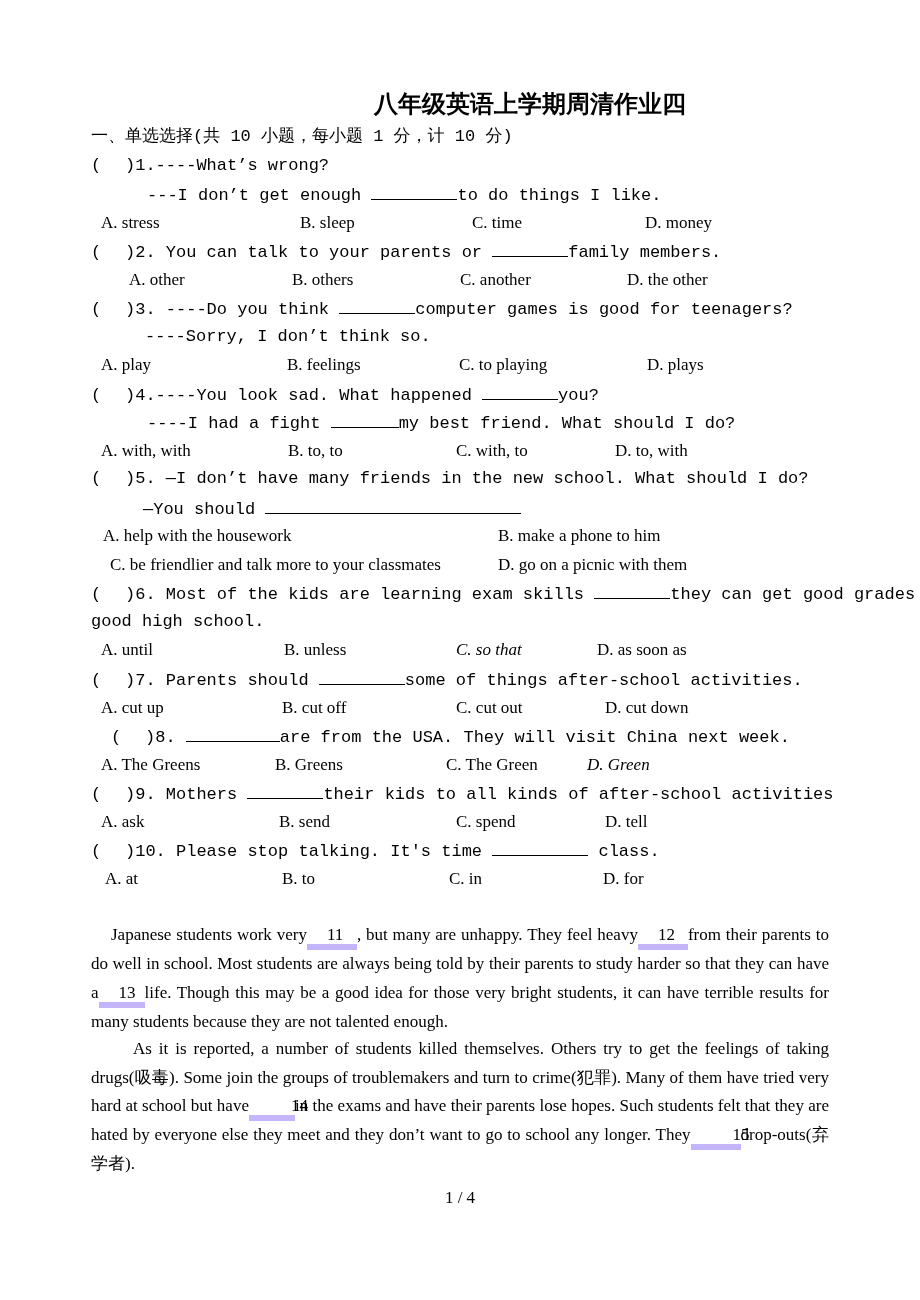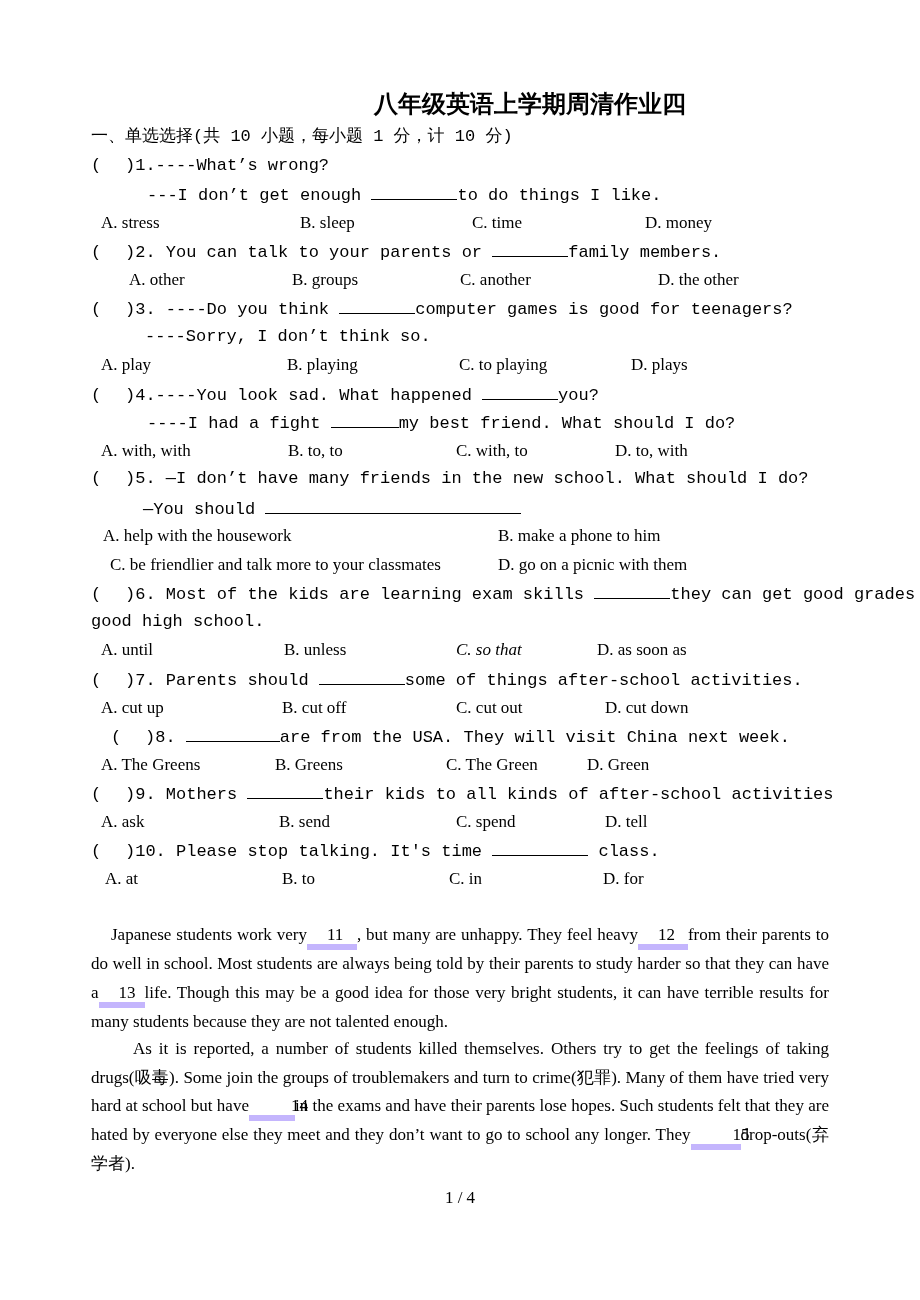--- a/index.html
+++ b/index.html
@@ -42,32 +42,32 @@
   </div>
   <div class="opt" style="top:212px; left:101px;">A. stress</div>
   <div class="opt" style="top:212px; left:300px;">B. sleep</div>
   <div class="opt" style="top:212px; left:472px;">C. time</div>
   <div class="opt" style="top:212px; left:645px;">D. money</div>
 
   <div class="line" style="top:240px;">
     <span class="paren">(</span><span>)2. You can talk to your parents or </span><span class="blank" style="width:76px"></span><span>family members.</span>
   </div>
   <div class="opt" style="top:269px; left:101px;margin-left:28px;">A. other</div>
-  <div class="opt" style="top:269px; left:292px;">B. groups</div>
+  <div class="opt" style="top:269px; left:292px;">B. others</div>
   <div class="opt" style="top:269px; left:460px;">C. another</div>
-  <div class="opt" style="top:269px; left:627px;margin-left:31px;">D. the other</div>
+  <div class="opt" style="top:269px; left:627px;">D. the other</div>
 
   <div class="line" style="top:297px;">
     <span class="paren">(</span><span>)3. ----Do you think </span><span class="blank" style="width:76px"></span><span>computer games is good for teenagers?</span>
   </div>
   <div class="line" style="top:326px; left:145px;">----Sorry, I don’t think so.</div>
   <div class="opt" style="top:354px; left:101px;">A. play</div>
-  <div class="opt" style="top:354px; left:287px;">B. playing</div>
+  <div class="opt" style="top:354px; left:287px;">B. feelings</div>
   <div class="opt" style="top:354px; left:459px;">C. to playing</div>
-  <div class="opt" style="top:354px; left:631px;text-align:center;">D. plays</div>
+  <div class="opt" style="top:354px; left:647px;text-align:center;">D. plays</div>
 
   <div class="line" style="top:383px;">
     <span class="paren">(</span><span>)4.----You look sad. What happened </span><span class="blank" style="width:76px"></span><span>you?</span>
   </div>
   <div class="line" style="top:411px; left:147px;">
     <span>----I had a fight </span><span class="blank" style="width:68px"></span><span>my best friend. What should I do?</span>
   </div>
   <div class="opt" style="top:440px; left:101px;">A. with, with</div>
   <div class="opt" style="top:440px; left:288px;">B. to, to</div>
   <div class="opt" style="top:440px; left:456px;">C. with, to</div>
@@ -100,21 +100,21 @@
   <div class="opt" style="top:697px; left:282px;">B. cut off</div>
   <div class="opt" style="top:697px; left:456px;">C. cut out</div>
   <div class="opt" style="top:697px; left:605px;">D. cut down</div>
 
   <div class="line" style="top:725px;margin-left:20px;">
     <span class="paren">(</span><span>)8. </span><span class="blank" style="width:94px"></span><span>are from the USA. They will visit China next week.</span>
   </div>
   <div class="opt" style="top:754px; left:101px;">A. The Greens</div>
   <div class="opt" style="top:754px; left:275px;">B. Greens</div>
   <div class="opt" style="top:754px; left:446px;">C. The Green</div>
-  <div class="opt" style="top:754px; left:587px;">D. Green</div>
+  <div class="opt" style="top:754px; left:587px;font-style:italic;">D. Green</div>
 
   <div class="line" style="top:782px;">
     <span class="paren">(</span><span>)9. Mothers </span><span class="blank" style="width:76px"></span><span>their kids to all kinds of after-school activities</span>
   </div>
   <div class="opt" style="top:811px; left:101px;">A. ask</div>
   <div class="opt" style="top:811px; left:279px;">B. send</div>
   <div class="opt" style="top:811px; left:456px;">C. spend</div>
   <div class="opt" style="top:811px; left:605px;">D. tell</div>
 
   <div class="line" style="top:839px;">

